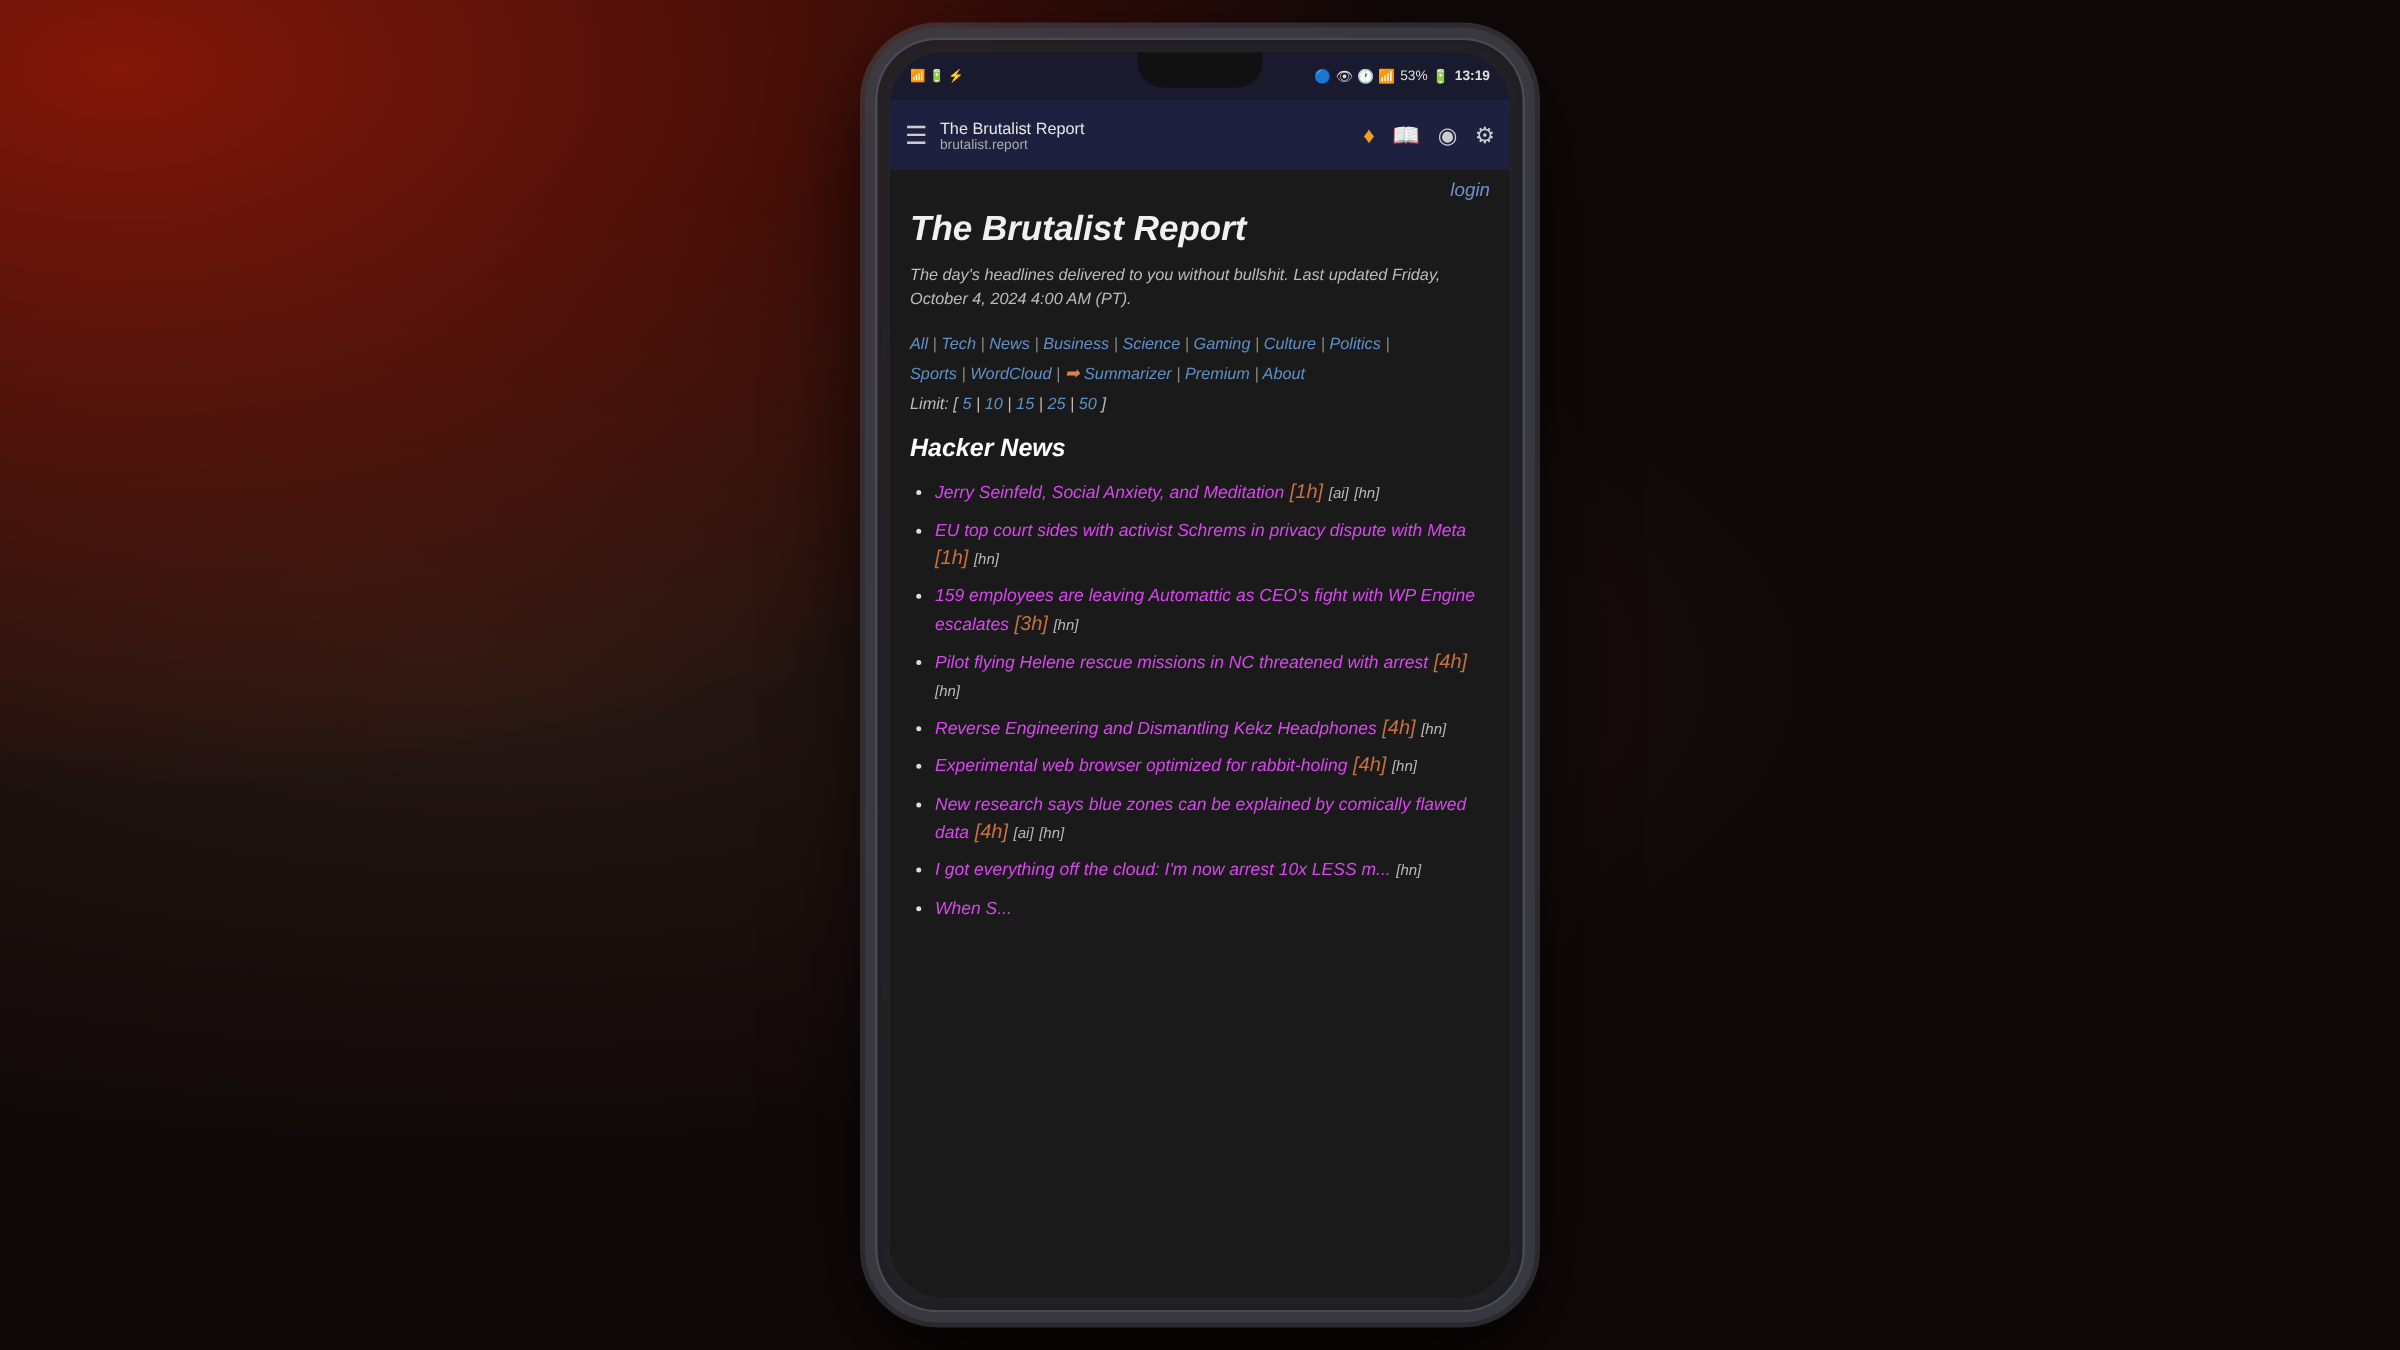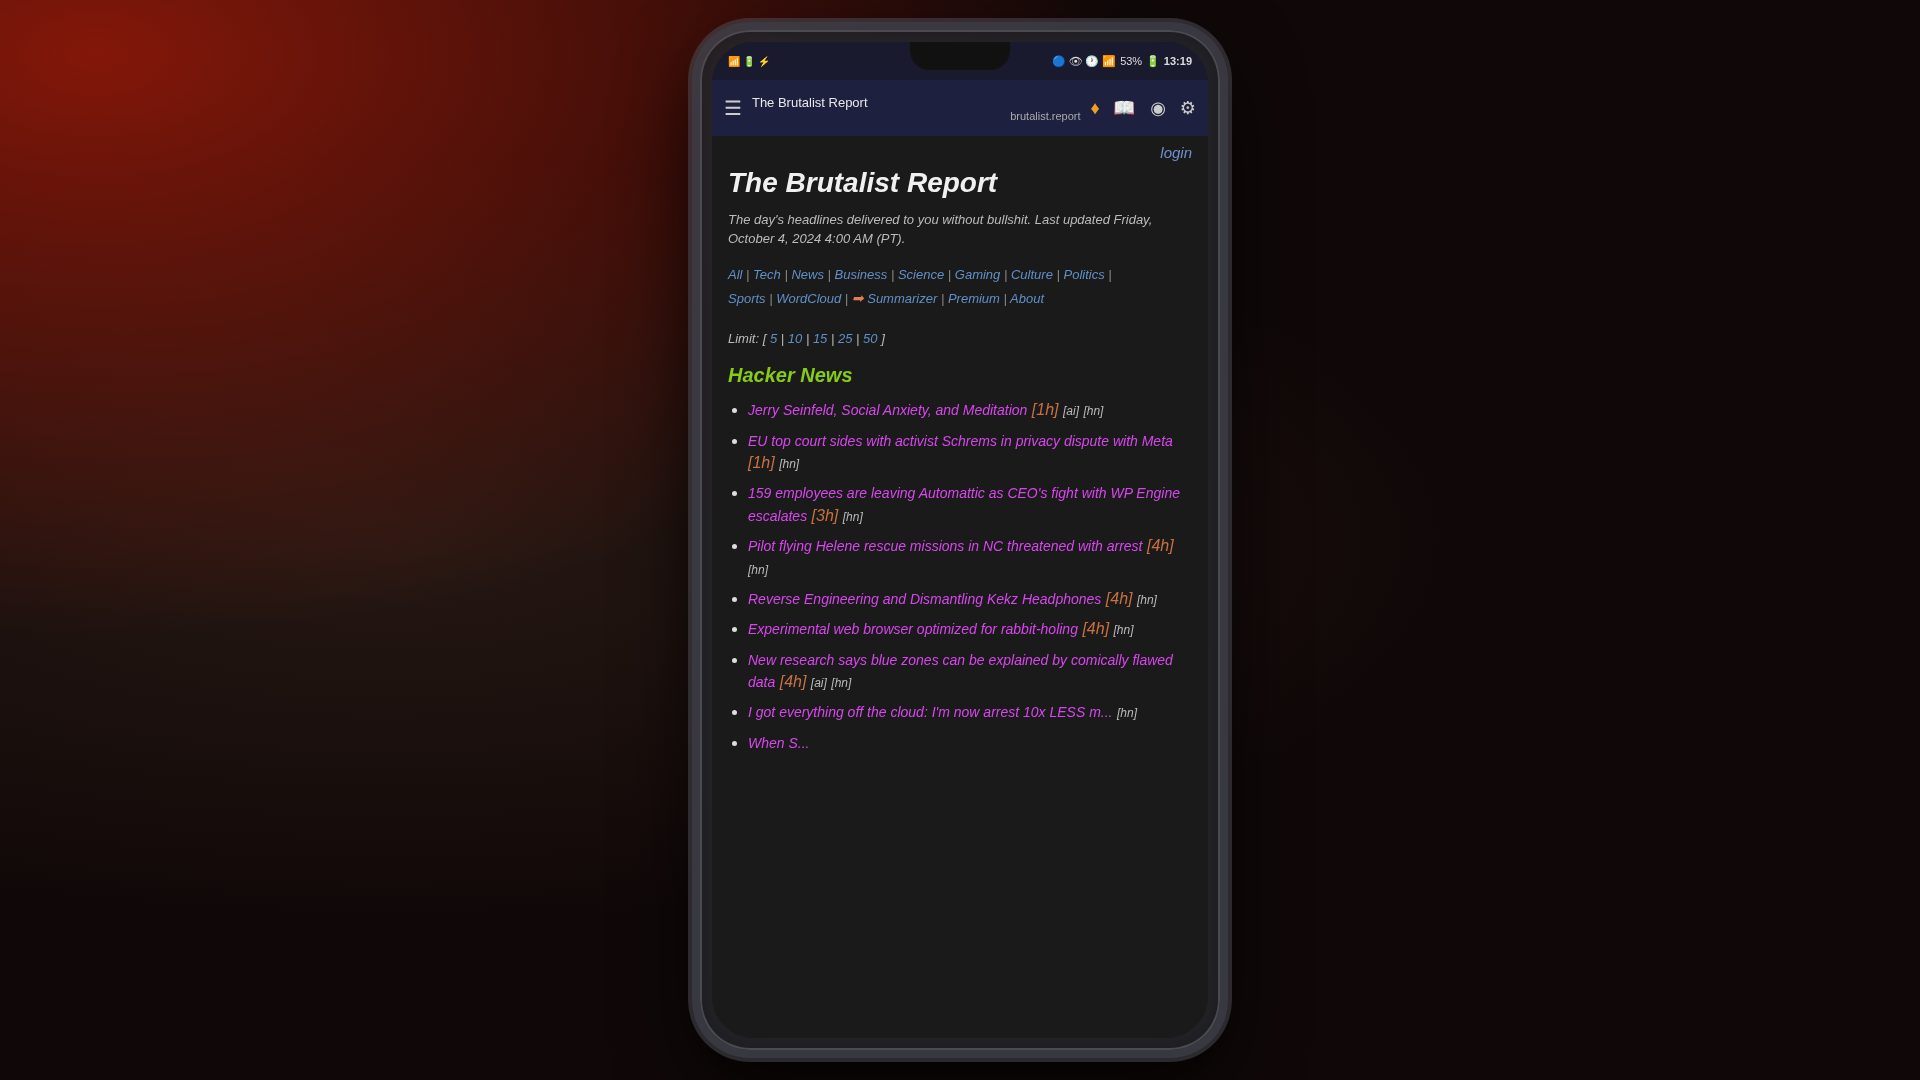--- a/index.html
+++ b/index.html
@@ -116,21 +116,20 @@
 
     .url-title {
       color: #e8e8e8;
       font-size: 13px;
       font-weight: 500;
     }
 
     .url-domain {
       color: #aaa;
       font-size: 11px;
-      text-align: right;
     }
 
     .browser-icons {
       display: flex;
       align-items: center;
       gap: 14px;
     }
 
     .b-icon {
       font-size: 18px;
@@ -180,21 +179,21 @@
       font-size: 13px;
       color: #bbb;
       margin-bottom: 14px;
       line-height: 1.5;
     }
 
     
     .nav-links {
       font-size: 13px;
       color: #bbb;
-      margin-bottom: 20px;
+      margin-bottom: 4px;
       line-height: 1.8;
     }
 
     .nav-link {
       color: #6090c8;
       text-decoration: none;
     }
 
     .nav-separator {
       color: #888;
@@ -215,21 +214,21 @@
 
     .limit-link {
       color: #6090c8;
       text-decoration: none;
     }
 
     
     .section-heading {
       font-size: 20px;
       font-weight: bold;
-      color: #84cc16;
+      color: #ffffff;
       margin-bottom: 12px;
     }
 
     
     .news-list {
       list-style: disc;
       padding-left: 20px;
     }
 
     .news-list li {

